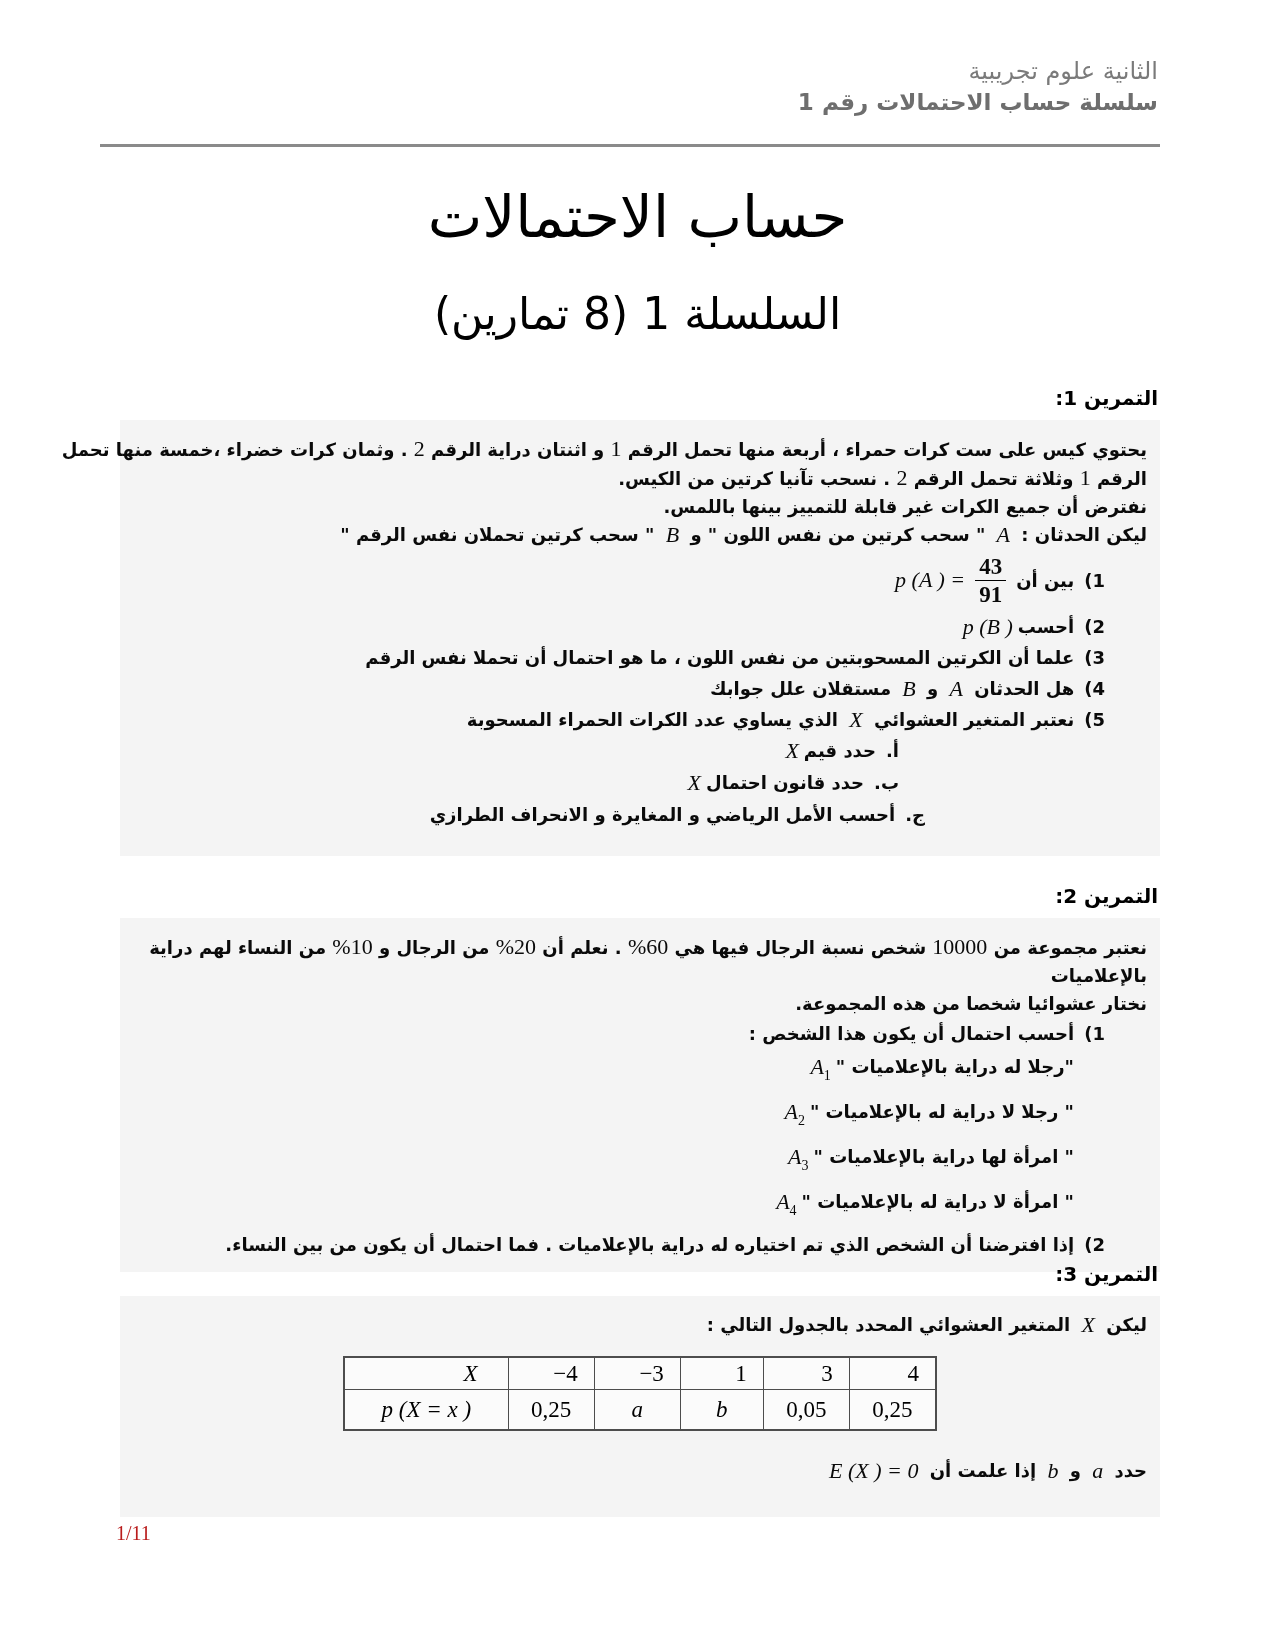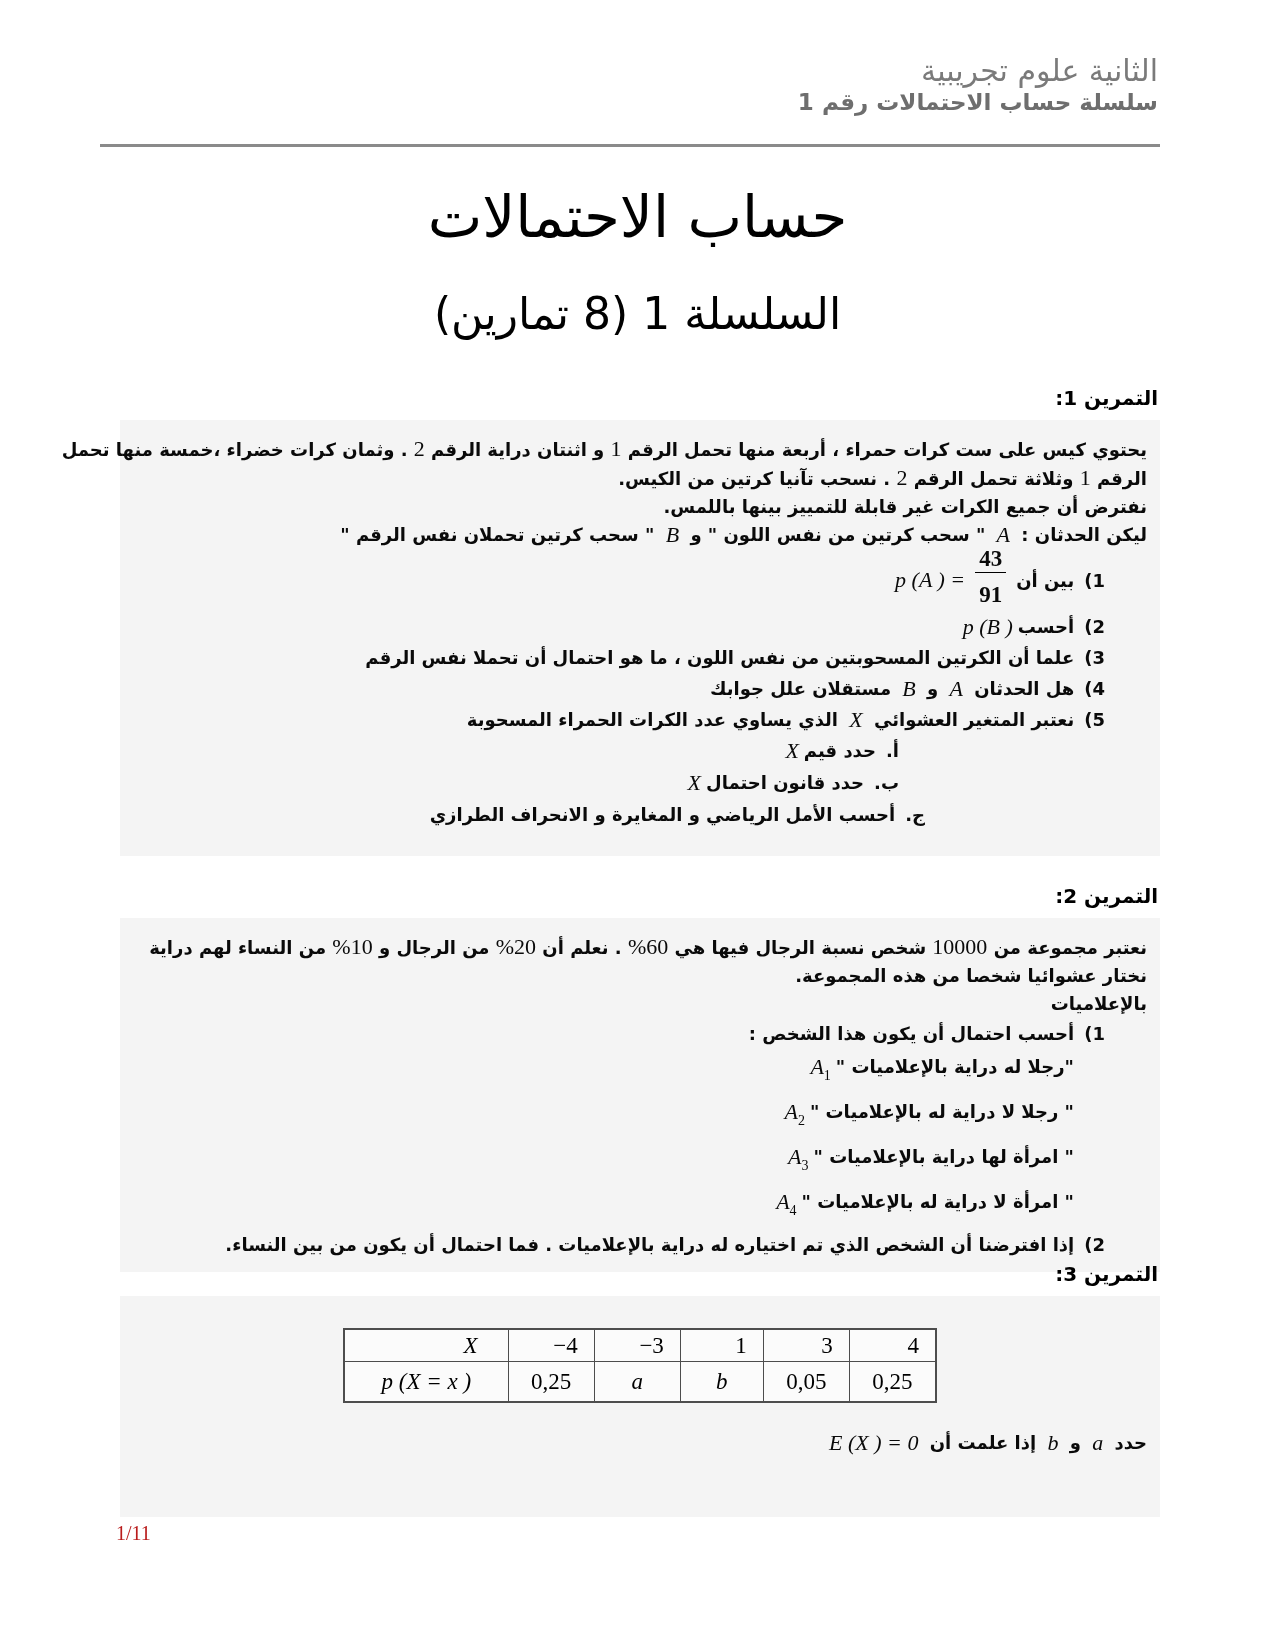--- a/index.html
+++ b/index.html
@@ -2,21 +2,21 @@
 <html lang="ar"><head>
 <meta charset="utf-8">
 <title>حساب الاحتمالات - السلسلة 1</title>
 <style>
   html,body{margin:0;padding:0;background:#ffffff;}
   .page{position:relative;width:1275px;height:1650px;background:#ffffff;overflow:hidden;
         font-family:"DejaVu Sans",sans-serif;color:#000;}
 
   
   .hdr{position:absolute;top:56px;right:117px;text-align:right;direction:rtl;color:#7a7a7a;}
-  .hdr .h1{font-size:30px;font-weight:400;line-height:30px;}
+  .hdr .h1{font-size:24px;font-weight:400;line-height:30px;}
   .hdr .h2{font-size:23px;font-weight:700;line-height:33px;color:#6e6e6e;}
   .rule{position:absolute;top:144px;left:100px;width:1060px;height:0;border-top:3px solid #8a8a8a;}
 
   
   .title{position:absolute;top:174px;left:0;width:100%;text-align:center;direction:rtl;
          font-size:58px;line-height:86px;font-weight:400;}
   .subtitle{position:absolute;top:278px;left:0;width:100%;text-align:center;direction:rtl;
          font-size:44px;line-height:72px;font-weight:400;}
 
   
@@ -42,21 +42,21 @@
   .math{font-family:"Liberation Serif",serif;font-style:italic;font-weight:400;font-size:22px;
         direction:ltr;unicode-bidi:isolate;display:inline-block;margin:0 5px;vertical-align:-1px;}
   .msub{font-family:"Liberation Serif",serif;font-style:normal;font-size:14px;vertical-align:-6px;}
 
   
   .fline{display:flex;align-items:center;padding-right:42px;height:62px;}
   .formula{display:inline-flex;align-items:center;direction:ltr;margin:0 10px;}
   .frac{display:inline-flex;flex-direction:column;align-items:center;
         font-family:"Liberation Serif",serif;font-style:normal;font-size:23px;line-height:27px;margin-left:5px;}
   .frac .top{border-bottom:1.7px solid #000;padding:0 4px;text-align:center;}
-  .frac .bot{padding:8px 4px;}
+  .frac .bot{padding:0 4px;}
 
   
   .tbl-wrap{margin:17px auto 0 auto;width:594px;direction:ltr;}
   table.xt{border-collapse:collapse;direction:ltr;font-family:"Liberation Serif",serif;
            font-size:23px;font-weight:400;color:#000;border:2px solid #4d4d4d;}
   .xt td{border:1.4px solid #4d4d4d;height:31px;padding:0;background:#fbfbfb;}
   .xt tr.r2 td{height:39px;}
   .xt .c0{width:172px;}
   .xt .cn{width:84px;text-align:right;padding-right:16px;}
   .xt .hx{text-align:right;padding-right:30px;font-style:italic;}
@@ -109,35 +109,36 @@
     <div class="item"><span class="marker">5)</span><span>نعتبر المتغير العشوائي </span><span class="math">X</span><span> الذي يساوي عدد الكرات الحمراء المسحوبة</span></div>
     <div class="subitem"><span class="marker">أ.</span><span>حدد قيم</span><span class="math">X</span></div>
     <div class="subitem"><span class="marker">ب.</span><span>حدد قانون احتمال</span><span class="math">X</span></div>
     <div class="subitem-c"><span class="marker">ج.</span><span>أحسب الأمل الرياضي و المغايرة و الانحراف الطرازي</span></div>
   </div>
 
   <div class="ex-heading" id="ex2-h">التمرين 2:</div>
 
   <div class="box" id="box2">
     <div class="line"><span>نعتبر مجموعة من </span><span class="num">10000</span><span> شخص نسبة الرجال فيها هي </span><span class="num">60%</span><span> . نعلم أن </span><span class="num">20%</span><span> من الرجال و </span><span class="num">10%</span><span> من النساء لهم دراية</span></div>
+    <div class="line">بالإعلاميات</div>
     <div class="line">نختار عشوائيا شخصا من هذه المجموعة.</div>
-    <div class="line">بالإعلاميات</div>
     <div class="item"><span class="marker">1)</span><span>أحسب احتمال أن يكون هذا الشخص :</span></div>
 
     <div class="aline"><span>"رجلا له دراية بالإعلاميات "</span><span class="math"><span>A</span><span class="msub">1</span></span></div>
     <div class="aline"><span>" رجلا لا دراية له بالإعلاميات "</span><span class="math"><span>A</span><span class="msub">2</span></span></div>
     <div class="aline"><span>" امرأة لها دراية بالإعلاميات "</span><span class="math"><span>A</span><span class="msub">3</span></span></div>
     <div class="aline"><span>" امرأة لا دراية له بالإعلاميات "</span><span class="math"><span>A</span><span class="msub">4</span></span></div>
 
     <div class="item"><span class="marker">2)</span><span>إذا افترضنا أن الشخص الذي تم اختياره له دراية بالإعلاميات . فما احتمال أن يكون من بين النساء.</span></div>
   </div>
 
   <div class="ex-heading" id="ex3-h">التمرين 3:</div>
 
   <div class="box" id="box3">
+    <div class="line"><span>ليكن </span><span class="math">X</span><span> المتغير العشوائي المحدد بالجدول التالي :</span></div>
 
     <div class="tbl-wrap">
       <table class="xt" dir="ltr">
         <tbody>
           <tr class="r1">
             <td class="c0 hx">X</td>
             <td class="cn">−4</td>
             <td class="cn">−3</td>
             <td class="cn">1</td>
             <td class="cn">3</td>

